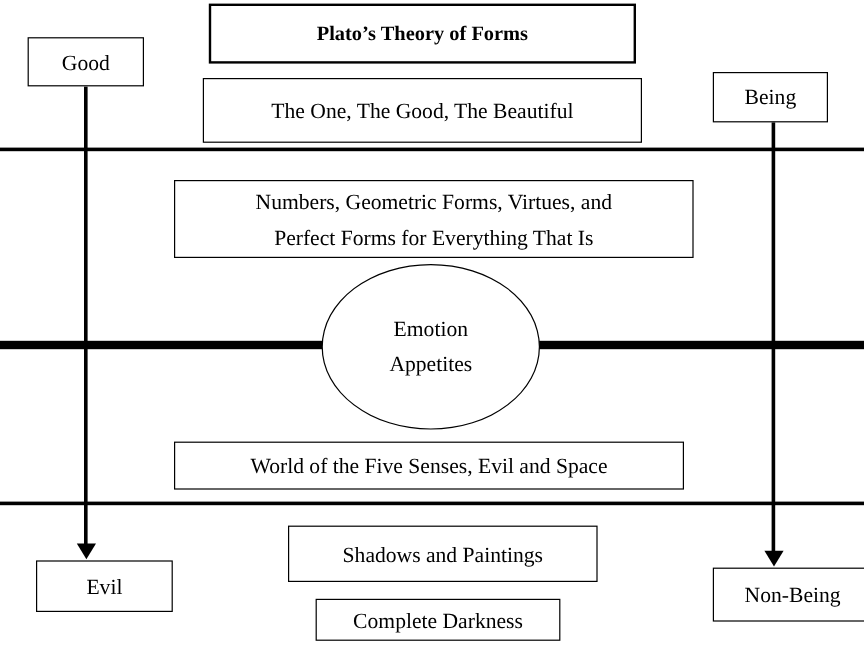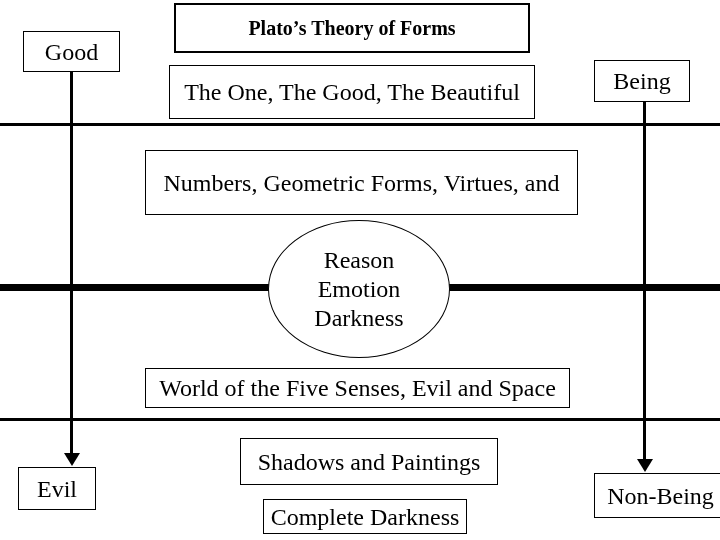--- a/index.html
+++ b/index.html
@@ -14,29 +14,29 @@
   }
   .box {
     position: absolute;
     box-sizing: border-box;
     background: #ffffff;
     border: 1px solid #000000;
     display: flex;
     align-items: center;
     justify-content: center;
     text-align: center;
-    font-size: 24px;
+    font-size: 18px;
     line-height: 28px;
     z-index: 2;
   }
   .box.multiline { flex-direction: column; line-height: 30px; }
   .title-box {
     border-width: 2px;
     font-weight: bold;
-    font-size: 20px;
+    font-size: 17px;
   }
   .ellipse {
     border-radius: 50%;
     flex-direction: column;
     line-height: 29px;
   }
   .hline {
     position: absolute;
     left: 0;
     width: 720px;
@@ -68,21 +68,21 @@
 
   #good-box     { left: 23px;  top: 31px;  width: 97px;  height: 41px; }
   #title-box    { left: 174px; top: 3px;   width: 356px; height: 50px; }
   #one-box      { left: 169px; top: 65px;  width: 366px; height: 54px; }
   #being-box    { left: 594px; top: 36px;  width: 96px;  height: 42px; margin-top: 24px; }
   #numbers-box  { left: 145px; top: 150px; width: 433px; height: 65px; }
   #soul-ellipse { left: 268px; top: 220px; width: 182px; height: 138px; }
   #world-box    { left: 145px; top: 368px; width: 425px; height: 40px; }
   #shadows-box  { left: 240px; top: 438px; width: 258px; height: 47px; }
   #darkness-box { left: 263px; top: 499px; width: 204px; height: 35px; }
-  #evil-box     { left: 18px;  top: 467px; width: 78px; height: 43px; justify-content: center; }
+  #evil-box     { left: 30px;  top: 467px; width: 114px; height: 43px; justify-content: center; }
   #nonbeing-box { left: 594px; top: 473px; width: 133px; height: 45px; }
 </style>
 </head>
 <body>
 
 <div class="canvas">
 
   <div class="hline" id="hline-top"></div>
   <div class="hline" id="hline-middle"></div>
   <div class="hline" id="hline-bottom"></div>
@@ -103,26 +103,26 @@
   <div class="box" id="being-box">
     <span>Being</span>
   </div>
 
   <div class="box" id="one-box">
     <span>The One, The Good, The Beautiful</span>
   </div>
 
   <div class="box multiline" id="numbers-box">
     <span>Numbers, Geometric Forms, Virtues, and</span>
+    <span>Perfect Forms for Everything That Is</span>
   </div>
 
   <div class="box ellipse" id="soul-ellipse">
-    <span>Reason</span>
     <span>Emotion</span>
-    <span>Darkness</span>
+    <span>Appetites</span>
   </div>
 
   <div class="box" id="world-box">
     <span>World of the Five Senses, Evil and Space</span>
   </div>
 
   <div class="box" id="shadows-box">
     <span>Shadows and Paintings</span>
   </div>
 

